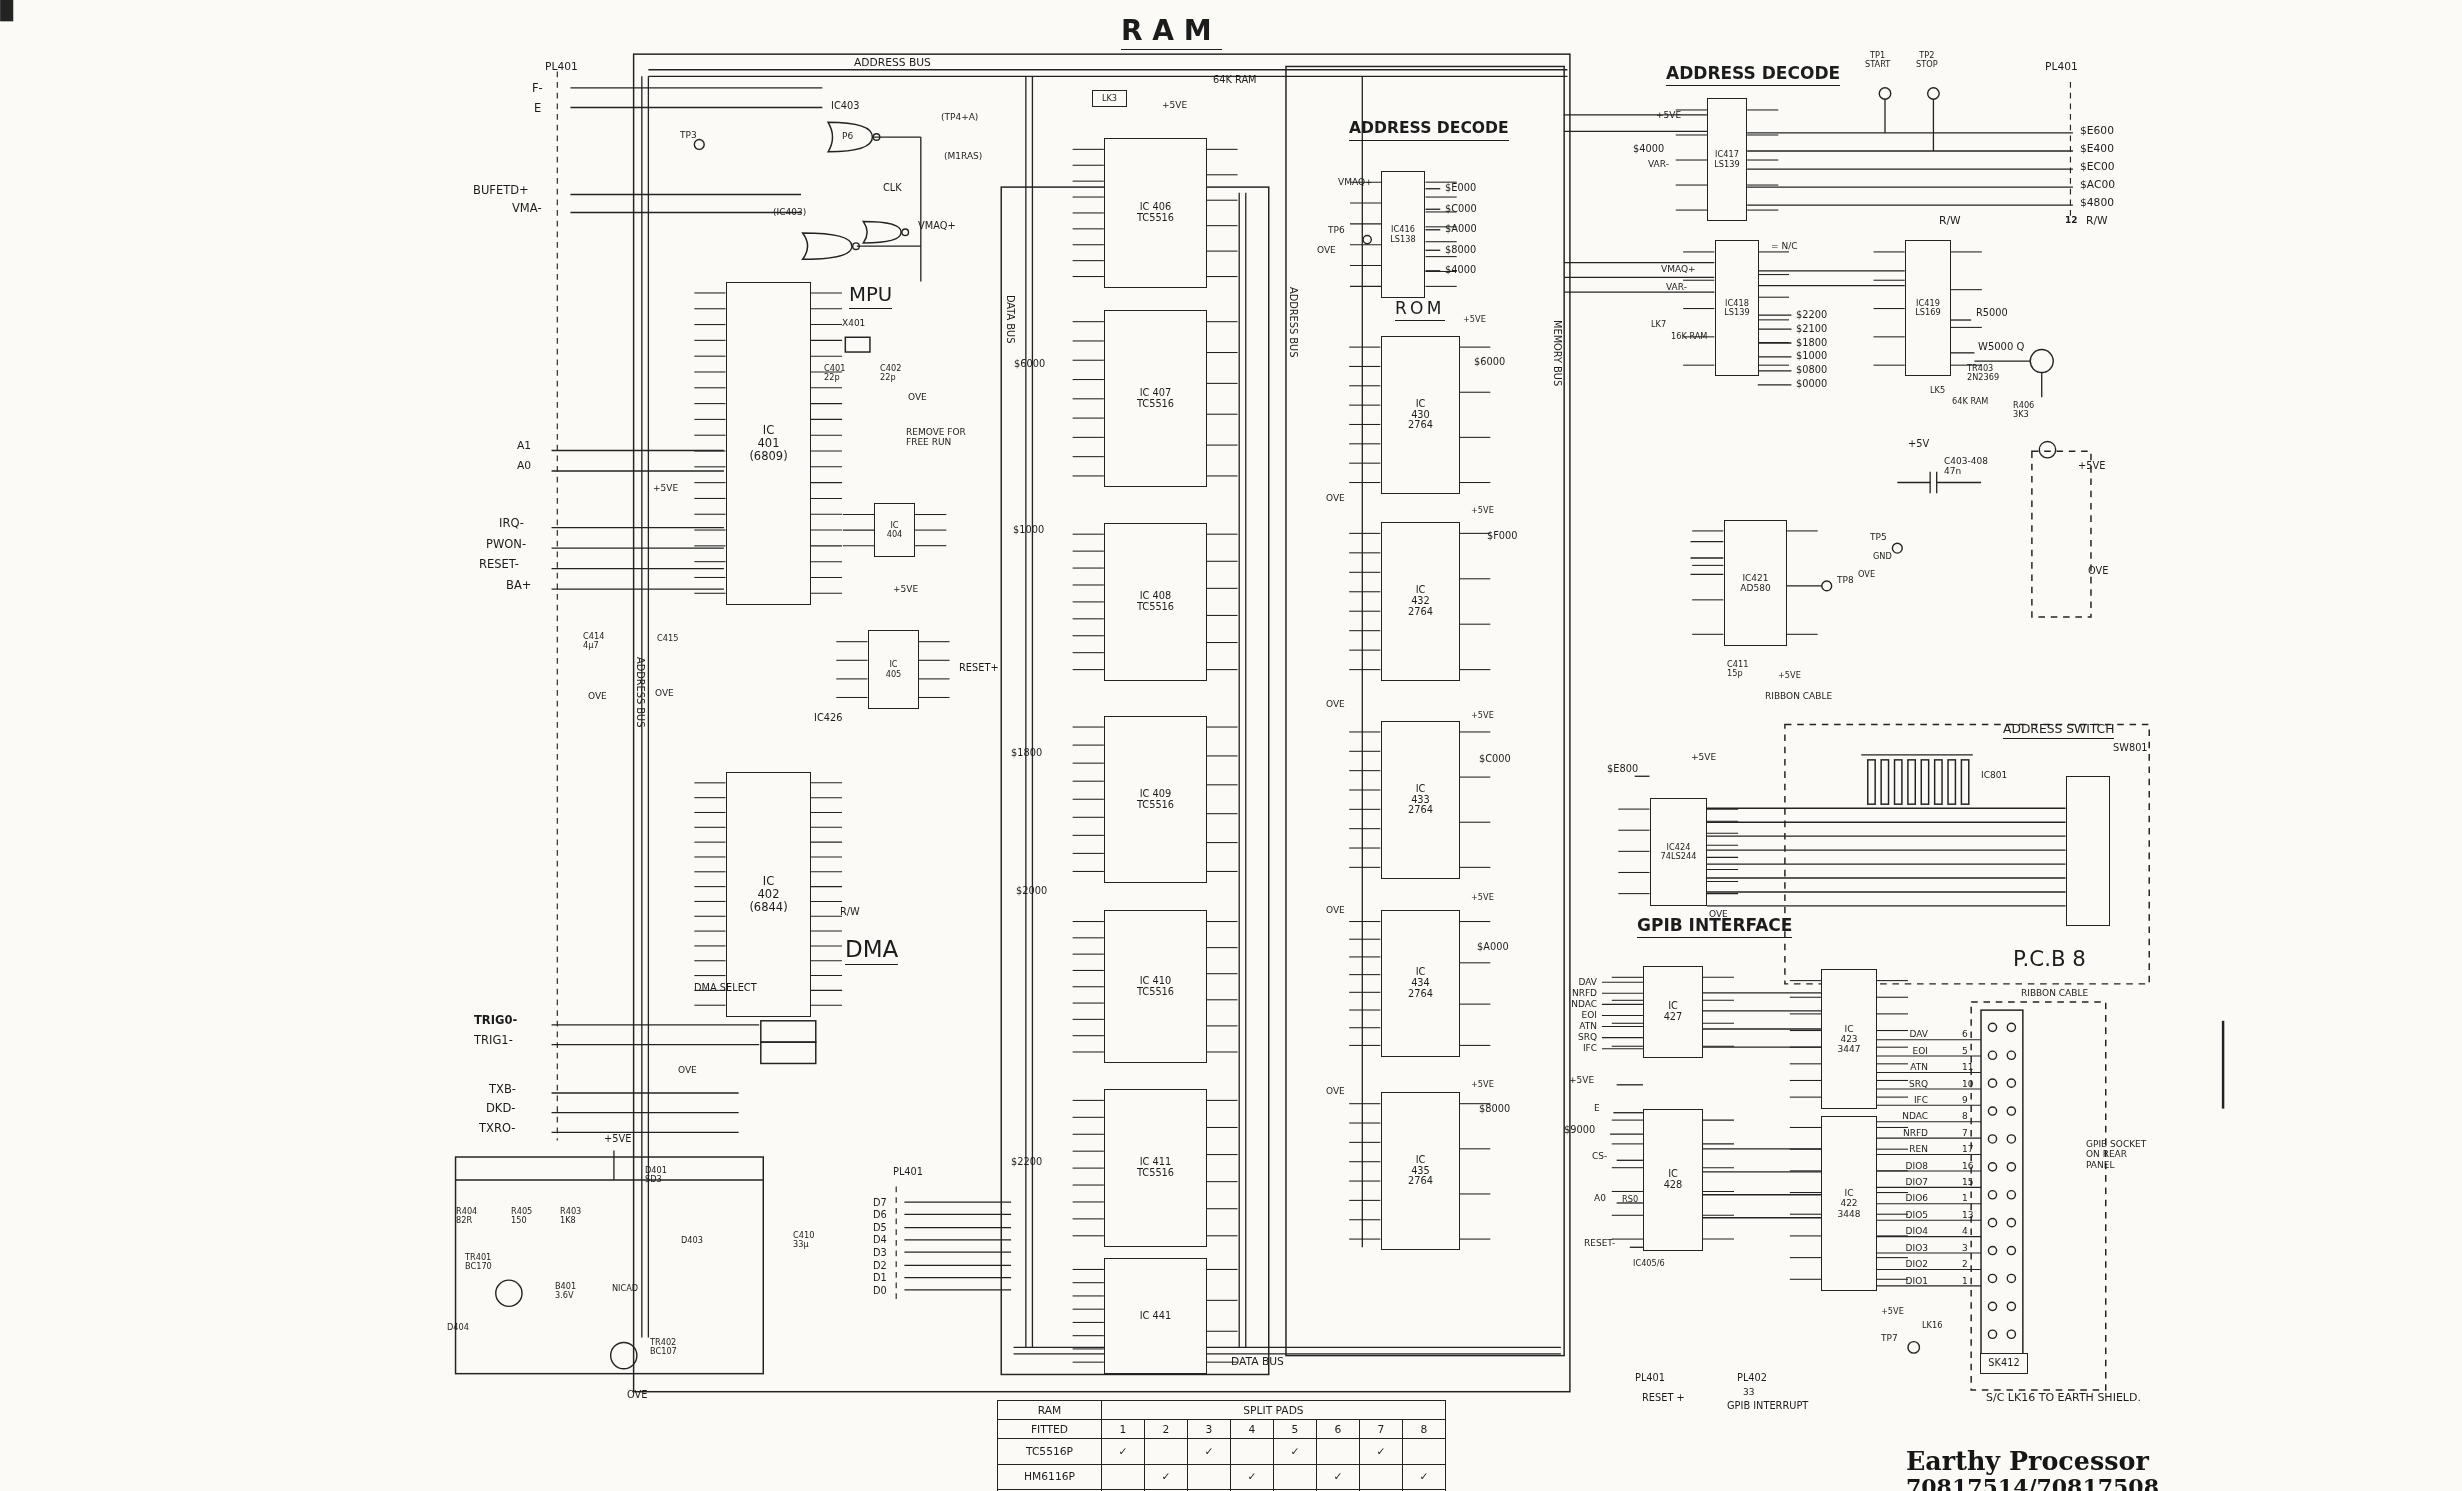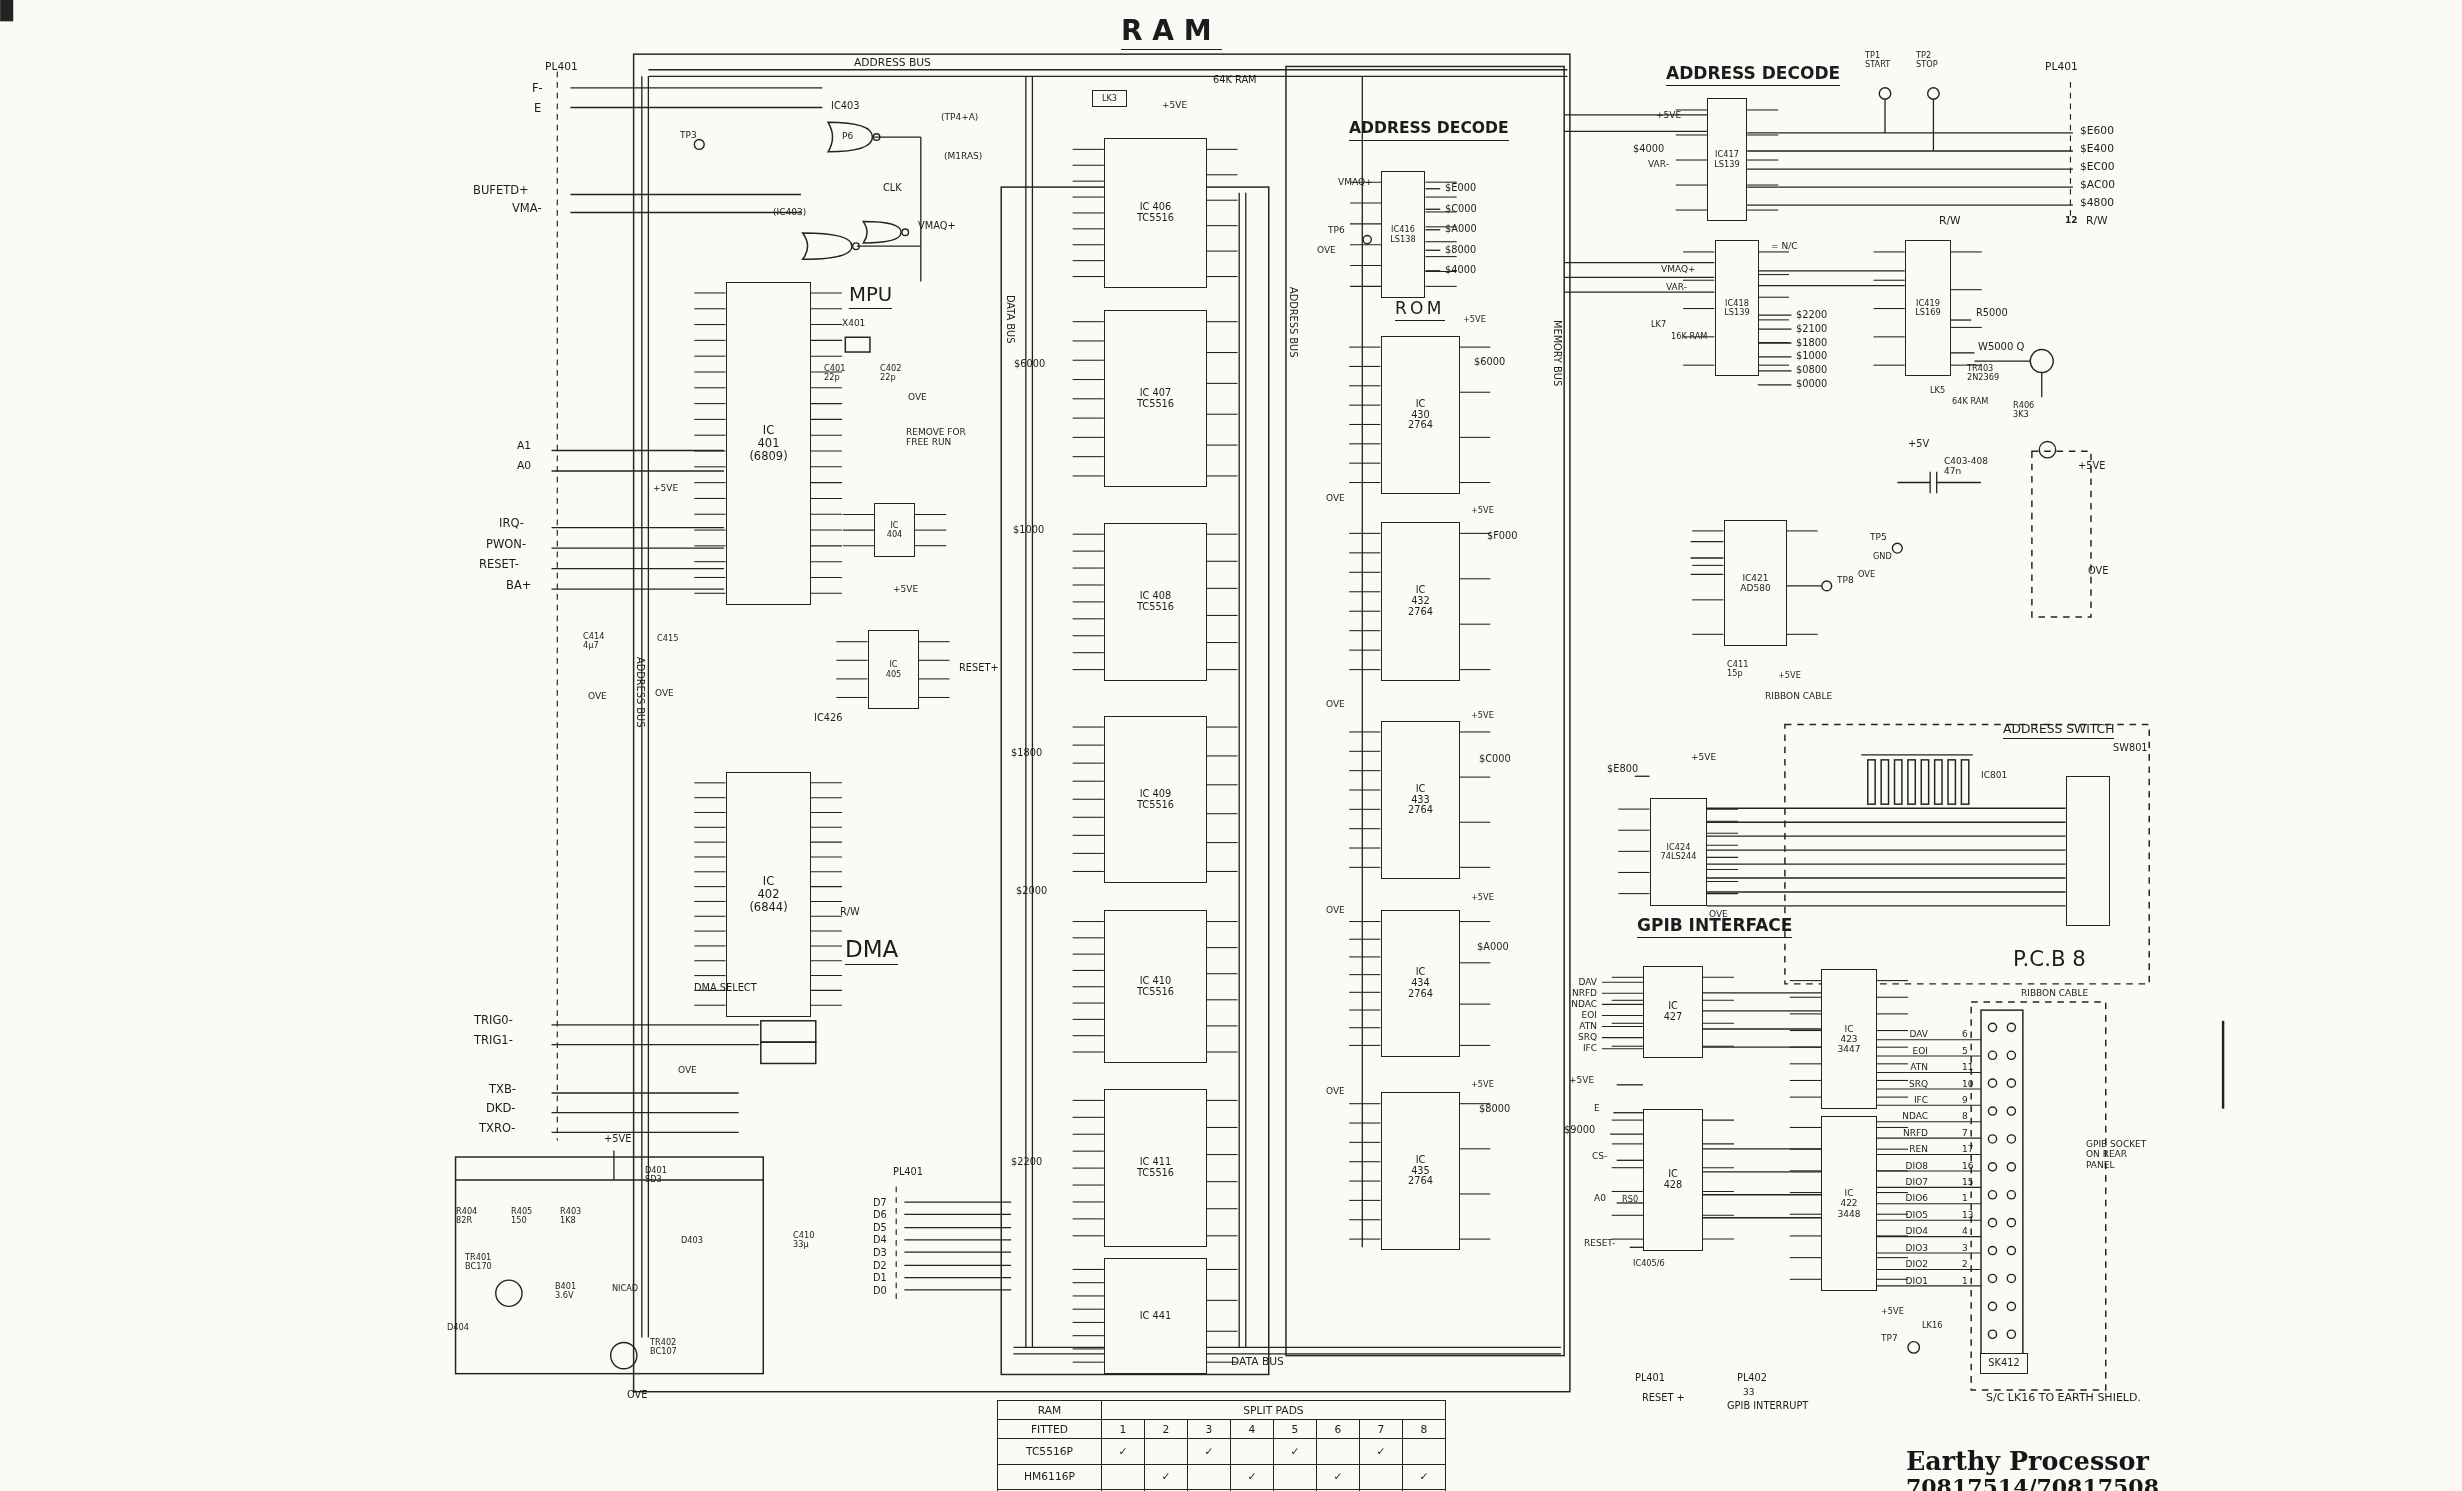--- a/index.html
+++ b/index.html
@@ -6,21 +6,21 @@
   #stage{position:relative;width:2462px;height:1491px;background:#fbfaf6;overflow:hidden;
          font-family:"DejaVu Sans",sans-serif;color:#1c1c1c;}
   #wire-layer{position:absolute;left:0;top:0;}
   .ic{position:absolute;border:1.6px solid #232323;background:#fbfaf6;box-sizing:border-box;
       display:flex;align-items:center;justify-content:center;text-align:center;
       white-space:pre-line;line-height:1.12;color:#1c1c1c;}
   .lbl{position:absolute;white-space:pre-line;line-height:1.15;color:#1c1c1c;}
   .lbl.v{writing-mode:vertical-rl;}
   .lbl.u{border-bottom:1.6px solid #1c1c1c;padding-bottom:1.6px;}
   .lbl.b{font-weight:700;}
-  .lbl.c{}
+  .lbl.c{text-align:center;}
   .lbl.r{text-align:right;}
   #ram-table{position:absolute;border-collapse:collapse;font-size:10.7px;background:#fbfaf6;}
   #ram-table td{border:1.4px solid #232323;text-align:center;padding:0 2.5px;color:#1c1c1c;}
   .title-block{position:absolute;font-family:"DejaVu Serif",serif;font-weight:700;color:#161616;}
   .title-block .t1{font-size:25.4px;line-height:1.05;}
   .title-block .t2{font-size:22px;line-height:1.1;}
 </style>
 </head>
 <body>
 
@@ -659,21 +659,21 @@
     <div class="lbl" style="left: 532px; top: 82px; font-size: 11.5px;">F-</div>
     <div class="lbl" style="left: 534px; top: 102px; font-size: 11.5px;">E</div>
     <div class="lbl" style="left: 473px; top: 184px; font-size: 11.5px;">BUFETD+</div>
     <div class="lbl" style="left: 512px; top: 202px; font-size: 11.5px;">VMA-</div>
     <div class="lbl" style="left: 517px; top: 440px; font-size: 10.7px;">A1</div>
     <div class="lbl" style="left: 517px; top: 460px; font-size: 10.7px;">A0</div>
     <div class="lbl" style="left: 499px; top: 517px; font-size: 11.5px;">IRQ-</div>
     <div class="lbl" style="left: 486px; top: 538px; font-size: 11.5px;">PWON-</div>
     <div class="lbl" style="left: 479px; top: 558px; font-size: 11.5px;">RESET-</div>
     <div class="lbl" style="left: 506px; top: 579px; font-size: 11.5px;">BA+</div>
-    <div class="lbl" style="left: 474px; top: 1014px; font-size: 11.5px;">TRIG0-</div>
+    <div class="lbl" style="left: 474px; top: 1014px; font-size: 11.5px; font-weight: bold;">TRIG0-</div>
     <div class="lbl" style="left: 474px; top: 1034px; font-size: 11.5px;">TRIG1-</div>
     <div class="lbl" style="left: 489px; top: 1083px; font-size: 11.5px;">TXB-</div>
     <div class="lbl" style="left: 486px; top: 1102px; font-size: 11.5px;">DKD-</div>
     <div class="lbl" style="left: 479px; top: 1122px; font-size: 11.5px;">TXRO-</div>
     <div class="lbl u b" style="left: 1121px; top: 14.8px; font-size: 28px; letter-spacing: 9.8px;">RAM</div>
     <div class="lbl" style="left: 854px; top: 57px; font-size: 10.7px;">ADDRESS BUS</div>
     <div class="lbl" style="left: 1231px; top: 1356px; font-size: 10.7px;">DATA BUS</div>
     <div class="lbl v" style="left: 1005px; top: 295px; font-size: 9.8px;">DATA BUS</div>
     <div class="lbl v" style="left: 635px; top: 657px; font-size: 9.8px;">ADDRESS BUS</div>
     <div class="lbl v" style="left: 1288px; top: 287px; font-size: 9.8px;">ADDRESS BUS</div>

